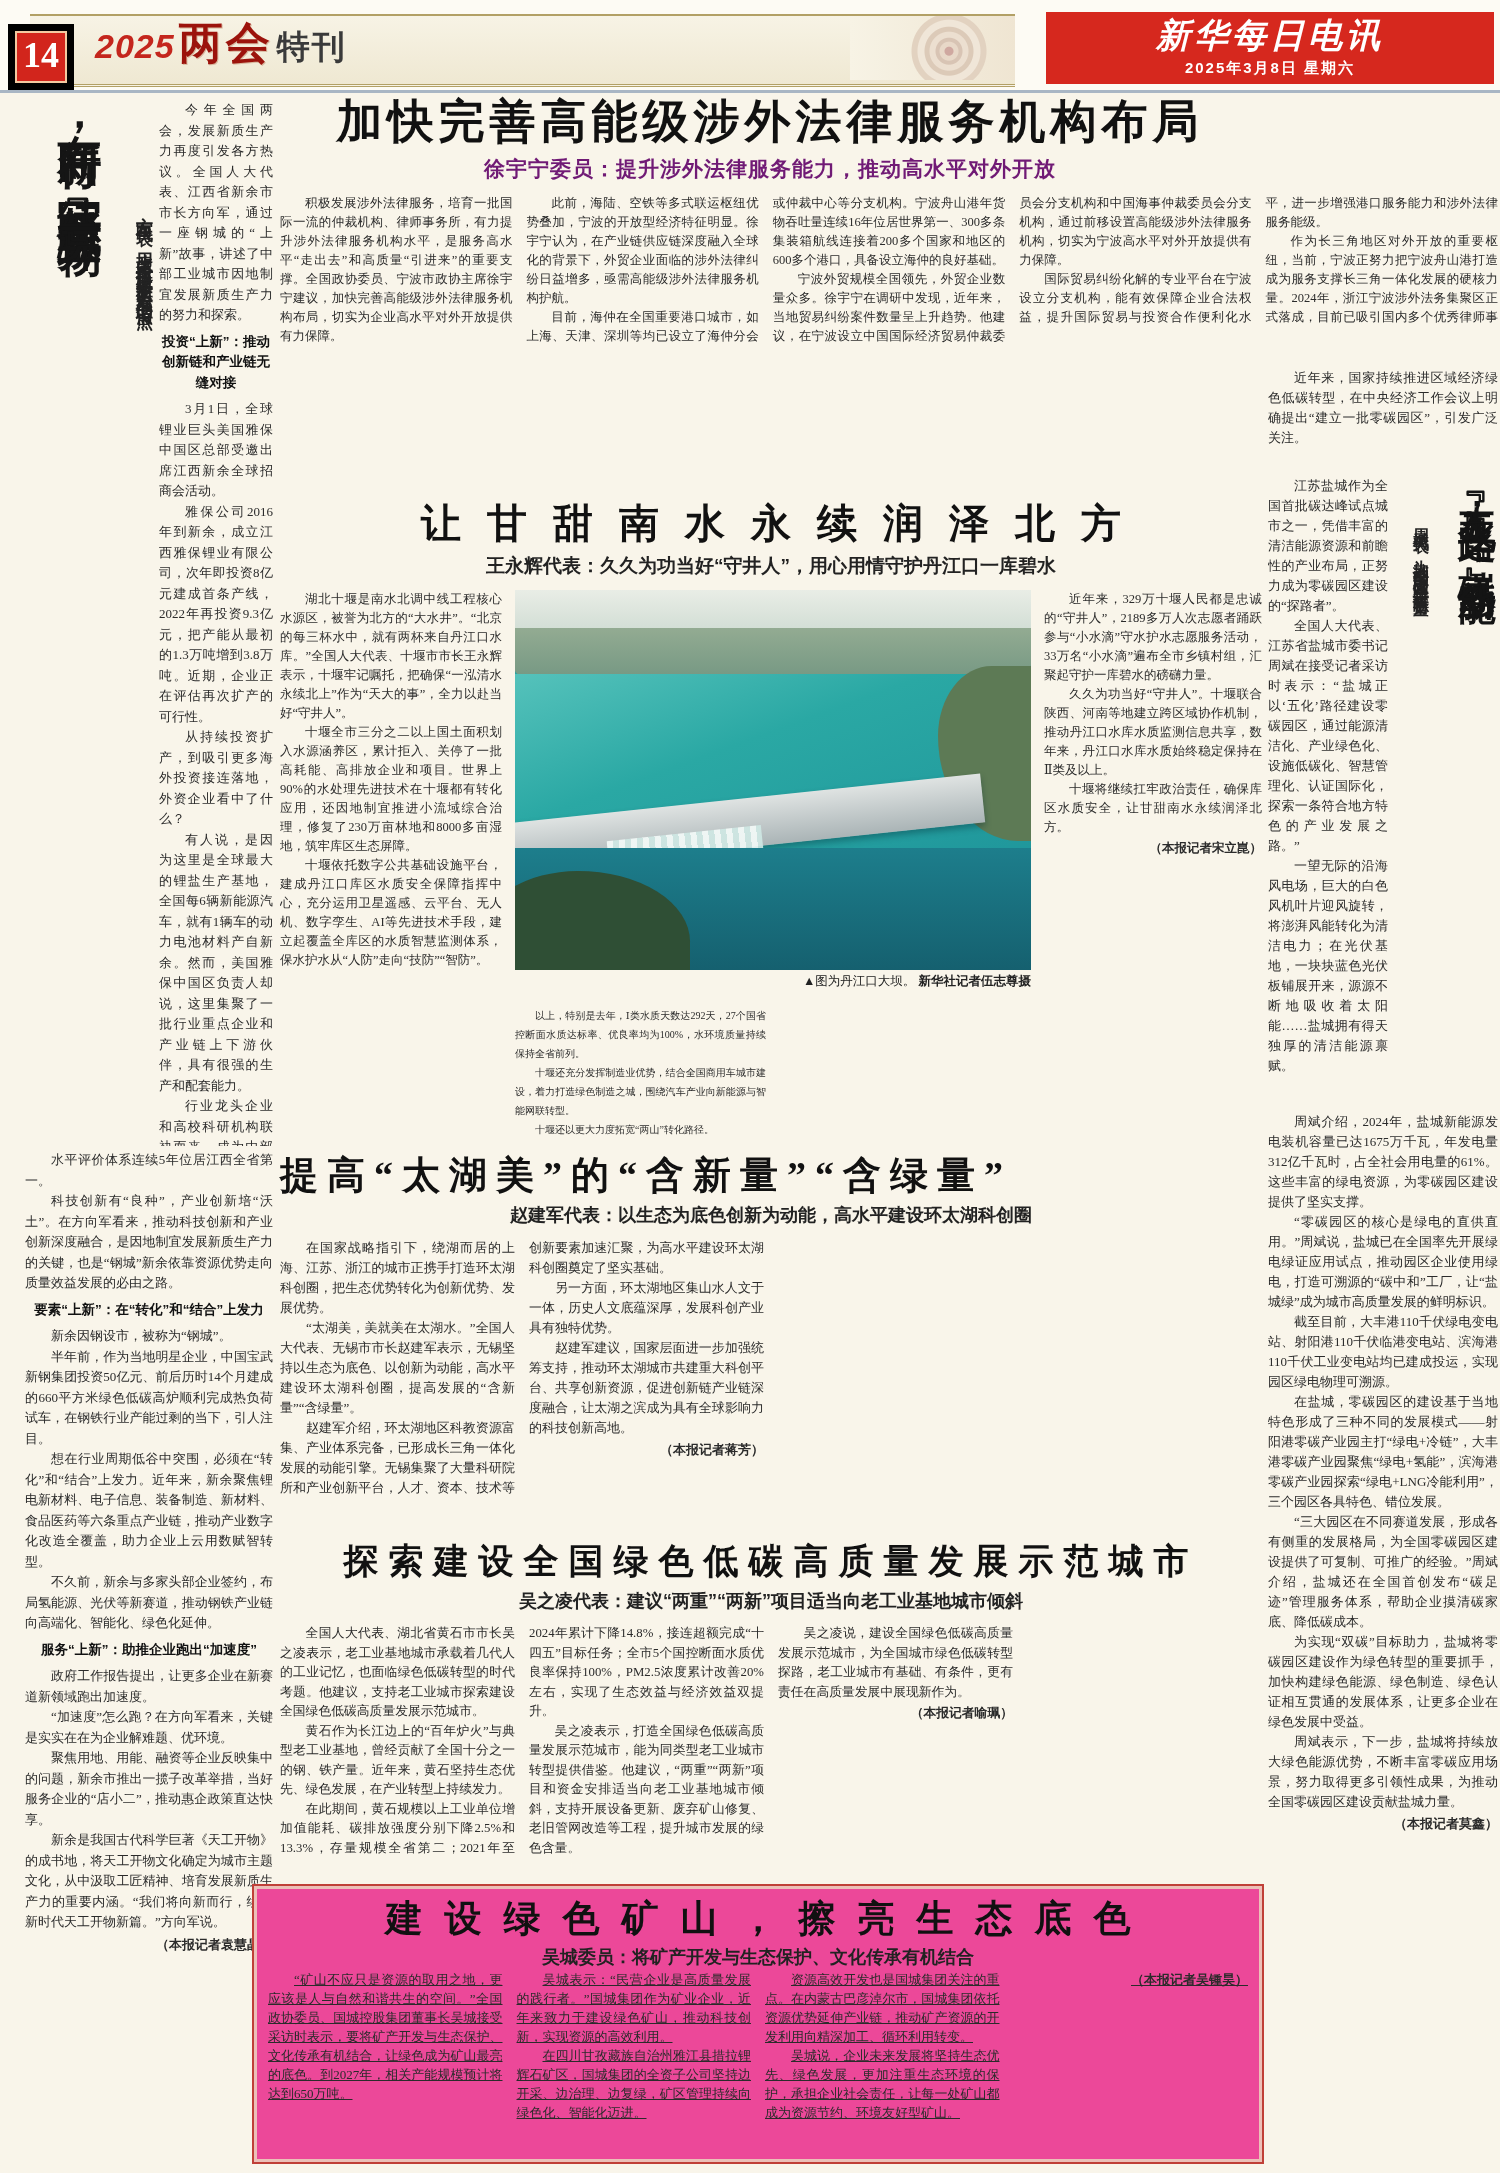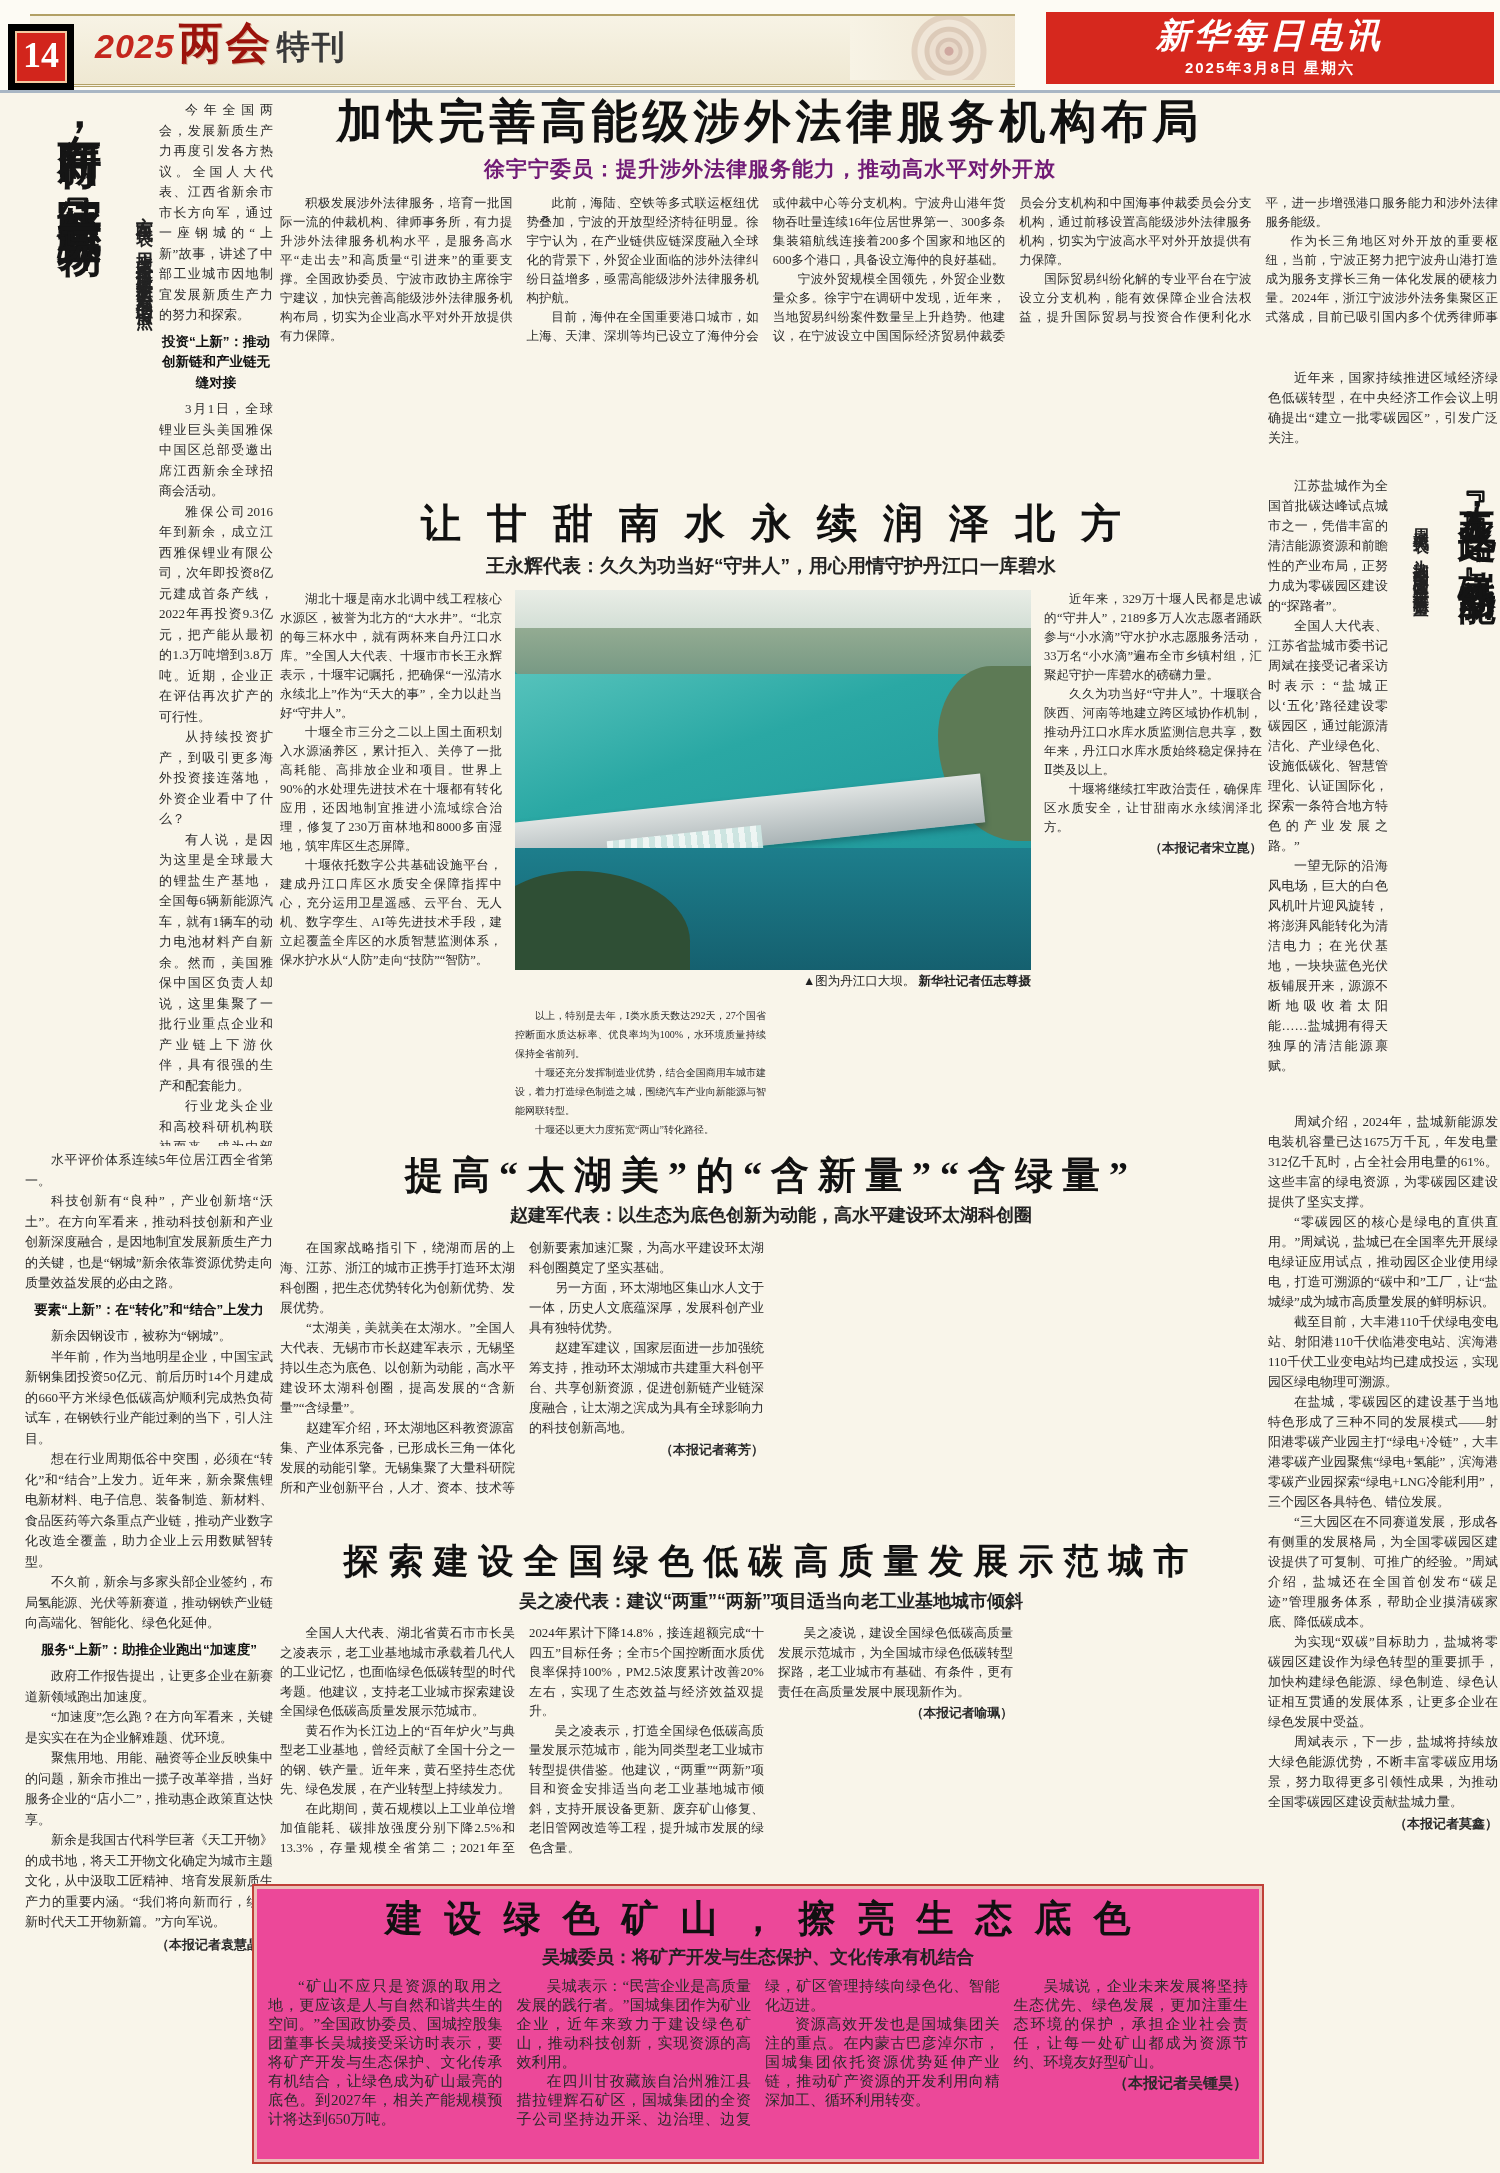--- a/index.html
+++ b/index.html
@@ -74,37 +74,37 @@
   .ph-lower{position:absolute;left:0;top:68%;width:100%;height:32%;background:linear-gradient(180deg,#1d7e8c,#15606f);}
   .ph-shoreL{position:absolute;left:-6%;bottom:-8%;width:40%;height:34%;background:#2f4f35;border-radius:50% 60% 10% 10%;}
   .ph-shoreR{position:absolute;right:-8%;top:20%;width:26%;height:46%;background:#5d7a55;border-radius:40% 10% 10% 60%;}
   .caption{font-size:12.5px;line-height:22px;text-align:right;color:#222;}
   .caption b{font-family:"Liberation Sans",sans-serif;}
   .water-below{margin-top:14px;height:138px;column-count:2;column-gap:14px;font-size:10px;line-height:19px;}
   .water-colR{width:218px;font-size:12.5px;line-height:19px;overflow:hidden;}
 
   
   .art-taihu{position:absolute;left:280px;top:1152px;width:982px;}
-  .taihu-head{text-align:center;font:bold 38px/46px "Liberation Serif",serif;color:#111;letter-spacing:9px;}
+  .taihu-head{text-align:left;font:bold 38px/46px "Liberation Serif",serif;color:#111;letter-spacing:9px;}
   .taihu-byline{text-align:center;font:bold 18px/27px "Liberation Sans",sans-serif;color:#222;margin-top:4px;}
   .taihu-body{margin-top:9px;height:282px;column-count:4;column-gap:14px;font-size:13px;line-height:20px;}
 
   
   .art-lc{position:absolute;left:280px;top:1540px;width:982px;}
   .lc-head{text-align:center;font:bold 35px/44px "Liberation Serif",serif;color:#111;letter-spacing:10px;}
   .lc-byline{text-align:center;font:bold 18px/27px "Liberation Sans",sans-serif;color:#222;margin-top:4px;}
   .lc-body{margin-top:9px;height:242px;column-count:4;column-gap:14px;font-size:12.8px;line-height:19.5px;}
 
   
   .art-mine{position:absolute;left:252px;top:1884px;width:1012px;height:280px;
     border:2px solid #c04038;box-shadow:0 0 0 3px #ecc0b8 inset;background:#ec4899;
     padding:10px 14px;box-sizing:border-box;}
   .mine-head{text-align:center;font:bold 37px/46px "Liberation Serif",serif;color:#111;letter-spacing:22px;text-indent:22px;}
   .mine-byline{text-align:center;font:bold 18px/26px "Liberation Sans",sans-serif;color:#222;margin-top:2px;}
-  .mine-body{margin-top:7px;height:156px;column-count:4;column-gap:14px;font-size:15px;line-height:19px;}
+  .mine-body{height:156px;column-count:4;column-gap:14px;font-size:13px;line-height:19px;text-decoration:underline;}
 
   
   .strip-right{position:absolute;left:1268px;top:368px;width:230px;height:1790px;font-size:13px;line-height:20px;}
   .sr-top{height:104px;overflow:hidden;}
   .sr-mid{display:flex;height:632px;overflow:hidden;margin:4px 0;}
   .sr-midtext{width:120px;overflow:hidden;}
   .sr-vsub{writing-mode:vertical-rl;font:bold 16px/1.4 "Liberation Sans",sans-serif;color:#222;
     letter-spacing:3px;width:44px;padding-top:40px;}
   .sr-vhead{writing-mode:vertical-rl;font:bold 38px/1.12 "Liberation Serif",serif;color:#141414;
     letter-spacing:3px;width:66px;}

